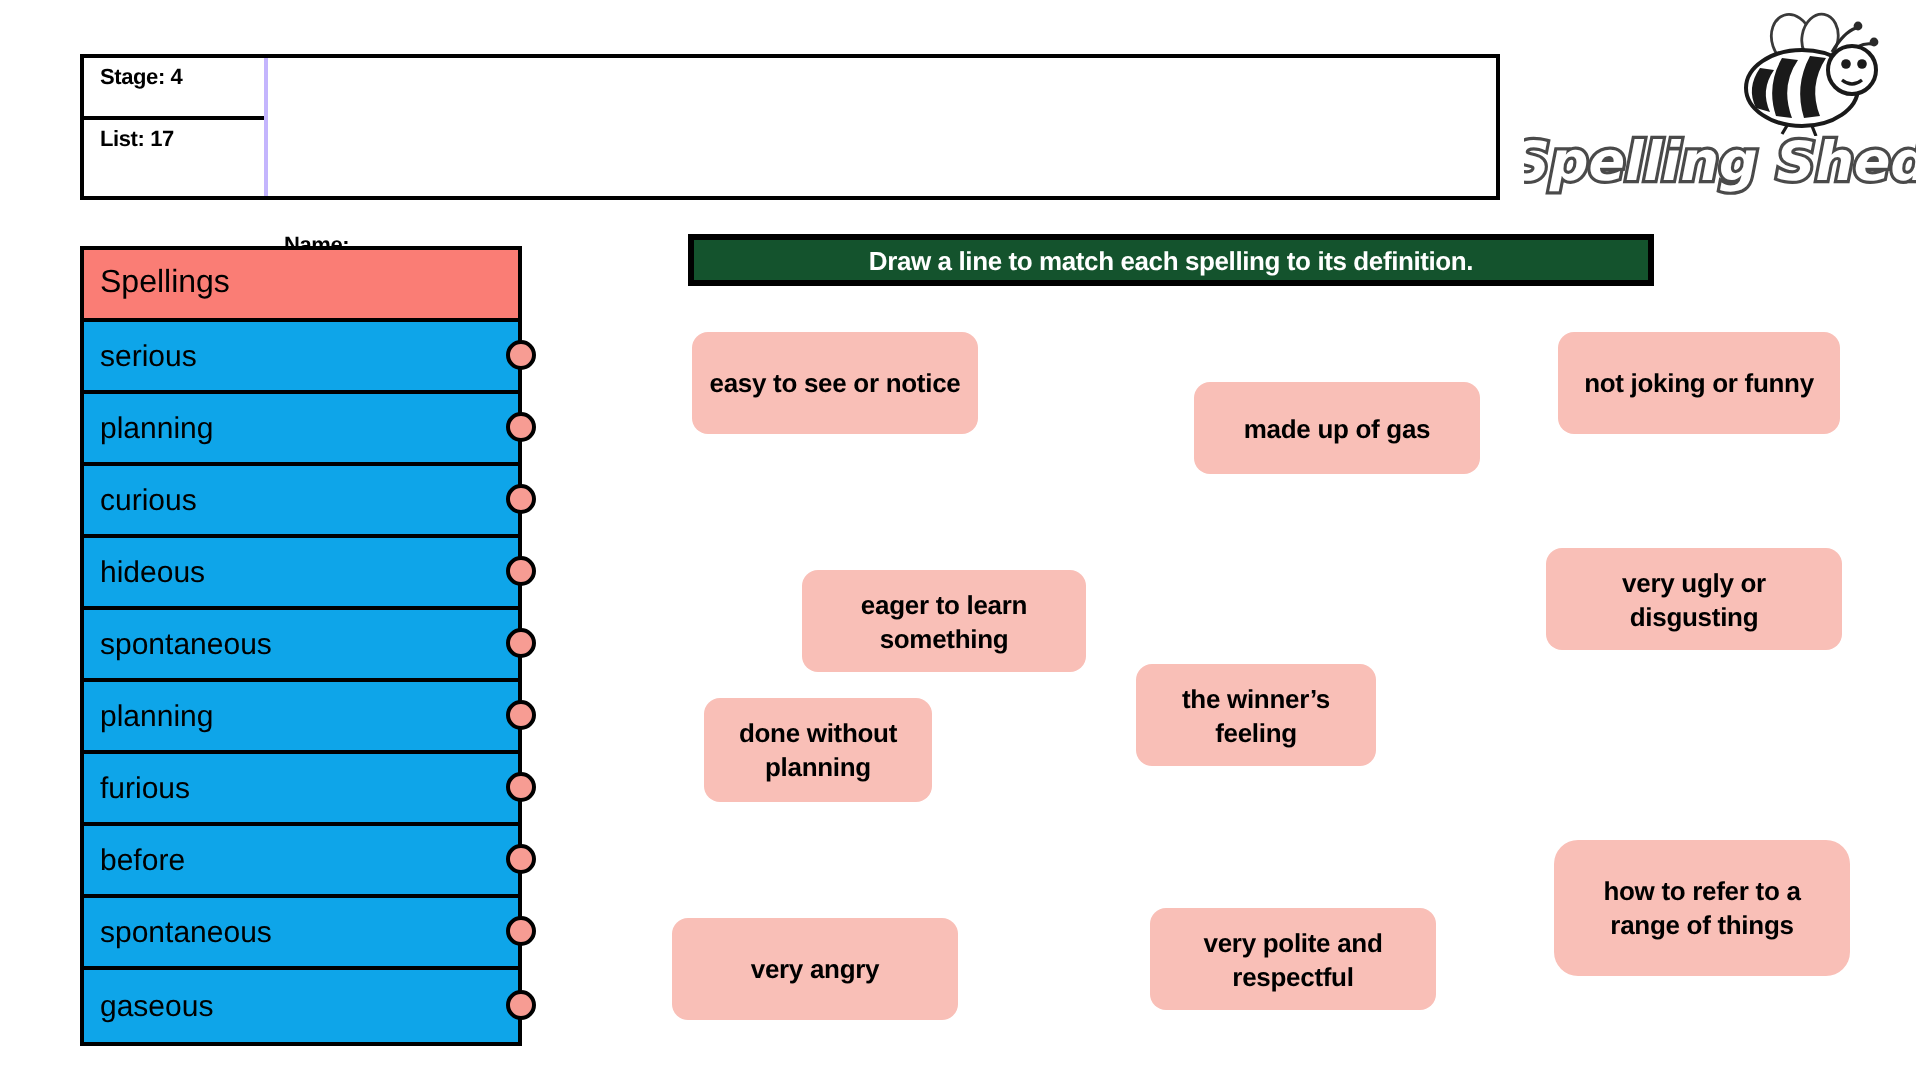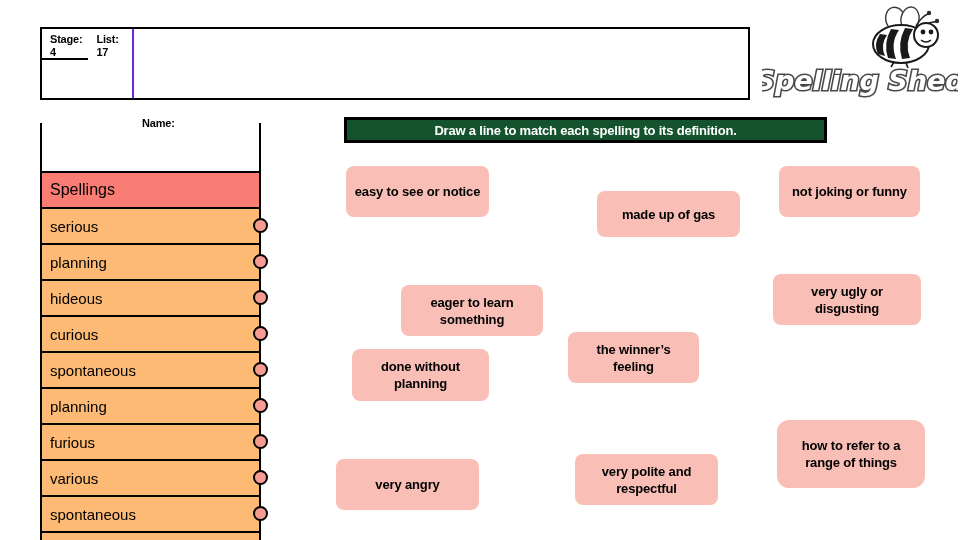--- a/index.html
+++ b/index.html
@@ -23,23 +23,24 @@
     top: 27px;
     width: 710px;
     height: 73px;
     border: 2px solid #000000;
     box-sizing: border-box;
     display: flex;
   }
   #header-left-col {
     width: 92px;
     flex: 0 0 92px;
-    border-right: 2px solid #6d28d9;
-    box-sizing: border-box;
-    display: flex;
+    border-right: 2px solid #c4b5fd;
+    box-sizing: border-box;
+    display: flex;
+    flex-direction: column;
   }
   .hdr-cell {
     box-sizing: border-box;
     padding: 4px 6px 0 8px;
     font-size: 11px;
     font-weight: bold;
     line-height: 13px;
     letter-spacing: -0.2px;
   }
   #header-stage-cell {
@@ -110,32 +111,31 @@
   #spellings-header {
     height: 38px;
     background: #fa7d75;
     border-top: 2px solid #000000;
     border-bottom: 2px solid #000000;
     box-sizing: border-box;
     display: flex;
     align-items: center;
     padding-left: 8px;
     font-size: 16px;
-    margin-top: 48px;
   }
   .spelling-row {
     position: relative;
     height: 36px;
     box-sizing: border-box;
     border-bottom: 2px solid #000000;
     display: flex;
     align-items: center;
     padding-left: 8px;
     font-size: 15px;
-    background: #fdba74;
+    background: #0ea5e9;
   }
   .spelling-row:last-child {
     border-bottom: none;
   }
   .node-dot {
     position: absolute;
     right: -9px;
     top: 50%;
     margin-top: -8px;
     width: 15px;
@@ -232,41 +232,41 @@
   <div id="spelling-rows">
       <div class="spelling-row">
         <span>serious</span>
         <span class="node-dot"></span>
       </div>
       <div class="spelling-row">
         <span>planning</span>
         <span class="node-dot"></span>
       </div>
       <div class="spelling-row">
+        <span>curious</span>
+        <span class="node-dot"></span>
+      </div>
+      <div class="spelling-row">
         <span>hideous</span>
         <span class="node-dot"></span>
       </div>
       <div class="spelling-row">
-        <span>curious</span>
-        <span class="node-dot"></span>
-      </div>
-      <div class="spelling-row">
         <span>spontaneous</span>
         <span class="node-dot"></span>
       </div>
       <div class="spelling-row">
         <span>planning</span>
         <span class="node-dot"></span>
       </div>
       <div class="spelling-row">
         <span>furious</span>
         <span class="node-dot"></span>
       </div>
       <div class="spelling-row">
-        <span>various</span>
+        <span>before</span>
         <span class="node-dot"></span>
       </div>
       <div class="spelling-row">
         <span>spontaneous</span>
         <span class="node-dot"></span>
       </div>
       <div class="spelling-row">
         <span>gaseous</span>
         <span class="node-dot"></span>
       </div>
@@ -282,24 +282,24 @@
     </div>
     <div class="def-card" style="left: 779px; top: 166px; width: 141px; height: 51px;">
       <span>not joking or funny</span>
     </div>
     <div class="def-card" style="left: 401px; top: 247px; width: 142px; height: 51px; margin-top: 38px;">
       <span>eager to learn something</span>
     </div>
     <div class="def-card" style="left: 773px; top: 274px; width: 148px; height: 51px;">
       <span>very ugly or disgusting</span>
     </div>
-    <div class="def-card" style="left: 352px; top: 349px; width: 137px; height: 52px;">
+    <div class="def-card" style="left: 352px; top: 349px; width: 114px; height: 52px;">
       <span>done without planning</span>
     </div>
-    <div class="def-card" style="left: 568px; top: 332px; width: 131px; height: 51px;">
+    <div class="def-card" style="left: 568px; top: 332px; width: 120px; height: 51px;">
       <span>the winner’s feeling</span>
     </div>
     <div class="def-card" style="left: 777px; top: 420px; width: 148px; height: 68px; border-radius: 12px;">
       <span>how to refer to a range of things</span>
     </div>
     <div class="def-card" style="left: 336px; top: 459px; width: 143px; height: 51px;">
       <span>very angry</span>
     </div>
     <div class="def-card" style="left: 575px; top: 454px; width: 143px; height: 51px;">
       <span>very polite and respectful</span>

